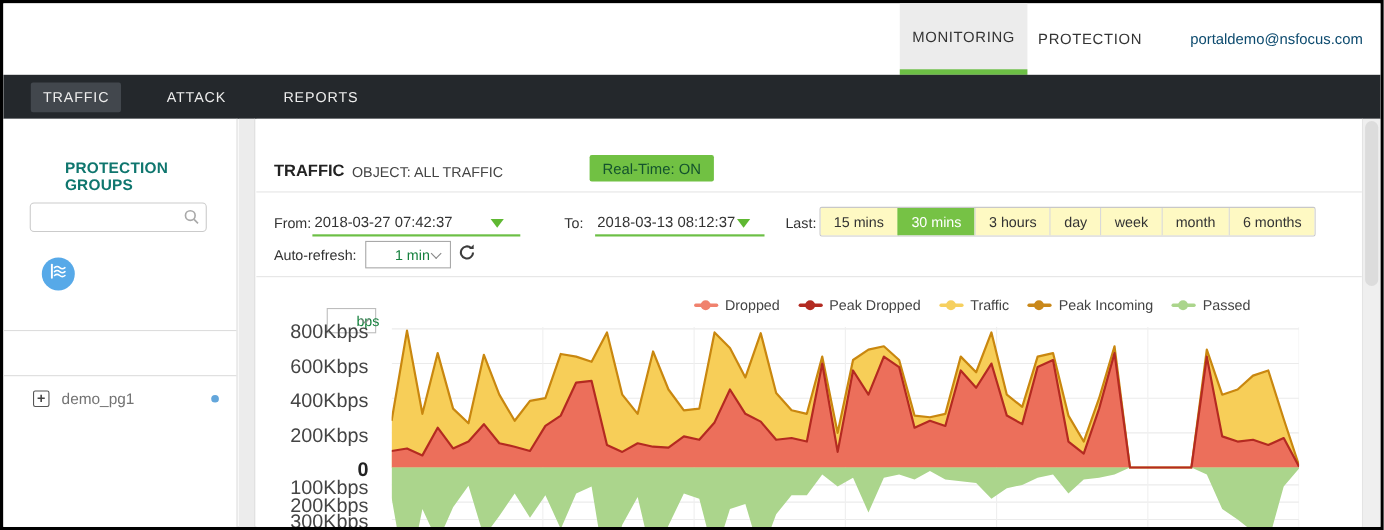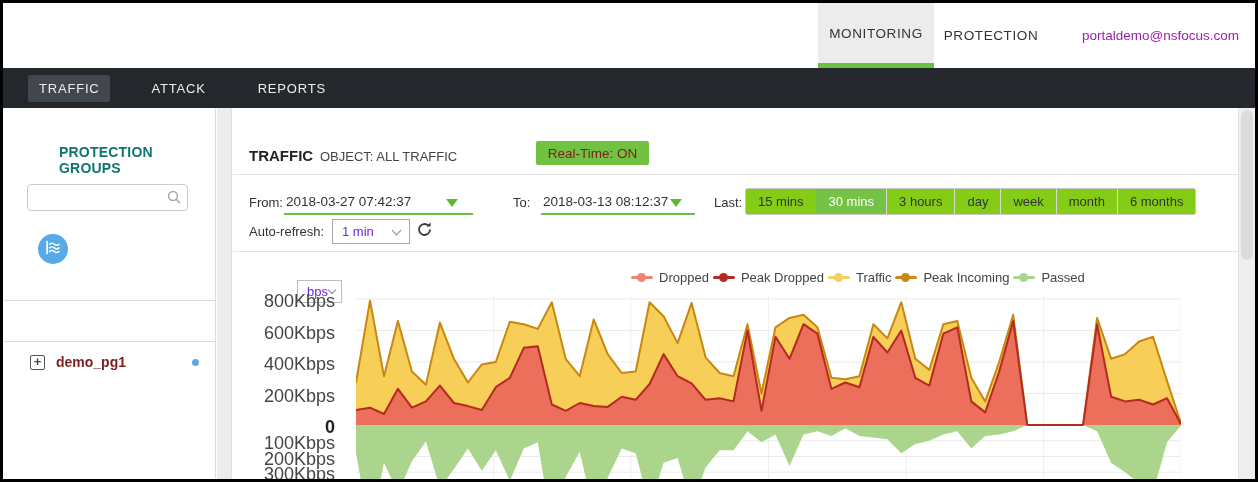--- a/index.html
+++ b/index.html
@@ -12,21 +12,21 @@
   #logo { position:absolute; left:22px; top:15px; font-size:27px; font-weight:800; letter-spacing:1px; white-space:nowrap; }
   #logo .lg-ns  { color:#6cb33f; }
   #logo .lg-focus { color:#2e4639; }
   #logo .lg-dot { color:#6cb33f; }
   #logo .lg-cloud { color:#c9cbcd; }
   .hdr-tab { position:absolute; top:0; height:65px; display:flex; align-items:center; justify-content:center;
              font-size:13.5px; color:#333; letter-spacing:0.6px; cursor:pointer;text-align:center; }
   #tab-monitoring { left:815px; width:116px; background:#ececec; border-bottom:5px solid #6cbf45; }
   #tab-protection { left:938px; width:100px; }
   #user-email { position:absolute; right:16px; top:0; height:65px; display:flex; align-items:center;
-                font-size:13.5px; color:#a21caf; }
+                font-size:13.5px; color:#0c4a6e; }
 
   
   #nav { position:absolute; left:0; top:65px; width:100%; height:40px; background:#24282c;
          display:flex; align-items:center; gap:30px; padding-left:25px; }
   .nav-item { color:#ededed; font-size:13px; letter-spacing:0.8px; cursor:pointer; padding:6px 11px; border-radius:2px; }
   .nav-item.active { background:#42474d; }
 
   
   #sidebar { position:absolute; left:0; top:105px; width:213px; height:371px; background:#fff; border-right:1px solid #dcdcdc; }
   #pg-title { position:absolute; left:24px; top:36px; font-size:14px; font-weight:bold; color:#0f766e; letter-spacing:0.2px;padding-left:32px; }
@@ -35,54 +35,54 @@
   #pg-search-icon { position:absolute; left:164px; top:82px; }
   #flow-btn { position:absolute; left:35px; top:126px; width:30px; height:30px; border-radius:50%; background:#57a9e8;
               display:flex; align-items:center; justify-content:center; cursor:pointer; }
   .sb-divider { position:absolute; left:0; width:100%; height:1px; background:#ddd; }
   #all-traffic-btn { position:absolute; left:14px; top:198px; width:184px; height:26px; border-radius:13px; background:#7cc74e;
                      color:#fff; font-weight:bold; font-size:14px; display:flex; align-items:center; justify-content:center; cursor:pointer; }
   .group-row { position:absolute; left:0; top:238px; width:100%; height:32px; display:flex; align-items:center; cursor:pointer; }
   .plus-box { width:15px; height:15px; border:1.5px solid #555; border-radius:2px; margin-left:27px; position:relative; }
   .plus-box::before { content:"+"; position:absolute; left:0; top:0; width:100%; height:100%; font-size:13px; font-weight:bold;
                       color:#444; line-height:12px; text-align:center; }
-  .group-name { margin-left:11px; font-size:14px; font-weight:bold; color:#7f1d1d; }
+  .group-name { margin-left:11px; font-size:14px; font-weight:normal; color:#737373; }
   .group-dot { position:absolute; right:16px; width:7px; height:7px; border-radius:50%; background:#63a6db; }
 
   #gap-col { position:absolute; left:214px; top:105px; width:15px; height:371px; background:#ececec; border-right:1px solid #e0e0e0; }
   #scrollbar { position:absolute; left:1235px; top:105px; width:17px; height:371px; background:#efefef; border-left:1px solid #e3e3e3; }
   #scroll-thumb { position:absolute; left:2px; top:2px; width:12px; height:150px; background:#dcdcdc; border-radius:6px; }
 
   
   #main { position:absolute; left:230px; top:105px; width:1005px; height:371px; background:#fff; }
   #main-title { position:absolute; left:16px; top:39px; font-size:15px; font-weight:bold; color:#222; }
   #object-label { position:absolute; left:87px; top:41px; font-size:13px; color:#444; }
   #realtime-badge { position:absolute; left:303px; top:33px; width:113px; height:24px; background:#71c143; border-radius:2px;
-                    color:#7f1d1d; font-size:13.5px; display:flex; align-items:center; justify-content:center; cursor:pointer; }
+                    color:#14532d; font-size:13.5px; display:flex; align-items:center; justify-content:center; cursor:pointer; }
   .main-divider { position:absolute; left:0; width:100%; height:1px; background:#e5e5e5; }
 
   .ctl-label { position:absolute; font-size:13px; color:#333; }
   .date-value { position:absolute; font-size:13.5px; color:#333; cursor:pointer; }
   .date-underline { position:absolute; height:2px; background:#6cbf45; }
   .green-caret { position:absolute; width:0; height:0; border-left:6px solid transparent; border-right:6px solid transparent;
                  border-top:8px solid #5fb832; cursor:pointer; }
   #last-group { position:absolute; left:512px; top:80px; height:27px; display:flex; border:1px solid #c8c8c8; border-radius:2px; overflow:hidden; }
-  .last-btn { padding:0 12px; font-size:13px; color:#333; background:#84cc16; display:flex; align-items:center; cursor:pointer;
+  .last-btn { padding:0 12px; font-size:13px; color:#333; background:#fef9c3; display:flex; align-items:center; cursor:pointer;
               border-left:1px solid #d9d9d9; }
   .last-btn:first-child { border-left:none; }
   .last-btn.active { background:#76c245; color:#fff; border-left-color:#76c245; }
 
-  .select-box { position:absolute; border:1px solid #a9a9a9; background:#fff; font-size:13px; color:#6d28d9;
-                display:flex; align-items:center; padding-left:9px; cursor:pointer; }
+  .select-box { position:absolute; border:1px solid #a9a9a9; background:#fff; font-size:13px; color:#15803d;
+                display:flex; align-items:center; padding-left:26px; cursor:pointer; }
   .chev { position:absolute; width:7px; height:7px; border-right:1.5px solid #888; border-bottom:1.5px solid #888;
           transform:rotate(45deg); right:9px; top:7px; }
   #refresh-btn { position:absolute; left:183px; top:113px; cursor:pointer; }
 
   
-  #legend-row { position:absolute; left:398px; top:162px; width:540px; display:flex; gap:4px; align-items:center; }
+  #legend-row { position:absolute; left:398px; top:162px; width:540px; display:flex; gap:17px; align-items:center; }
   .legend-item { display:flex; align-items:center; gap:6px; cursor:pointer; }
   .leg-marker { position:relative; width:22px; height:9px; }
   .leg-line { position:absolute; left:0; top:3px; width:22px; height:3px; border-radius:2px; }
   .leg-dot { position:absolute; left:6px; top:0; width:9px; height:9px; border-radius:50%; }
   .legend-label { font-size:13px; color:#444; }
   #y-axis { position:absolute; left:0; top:189px; width:112px; height:182px; }
   .y-tick { position:absolute; right:10px; font-size:18px; color:#444; white-space:nowrap; }
   .y-tick.zero { font-weight:bold; color:#222; }
   #traffic-chart { position:absolute; left:123px; top:189px; }
 </style>

